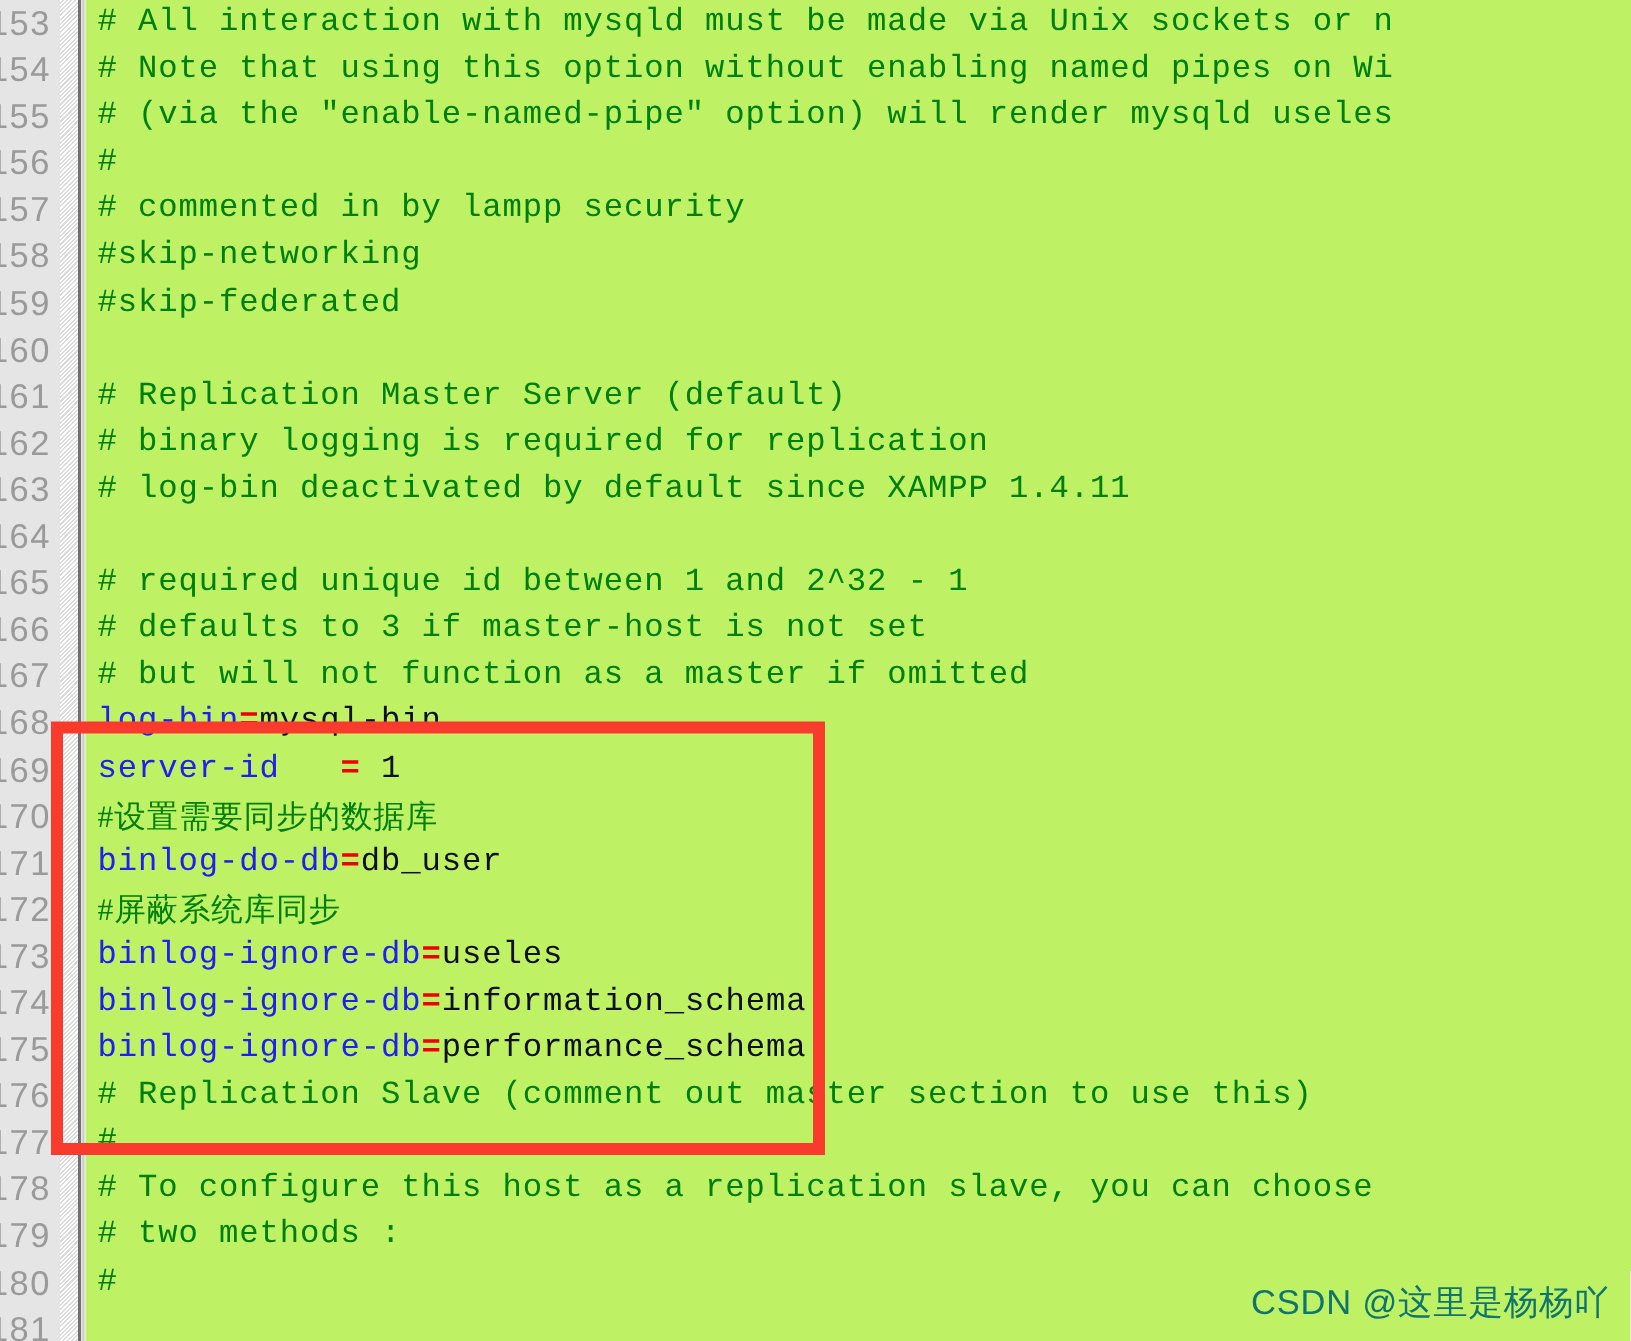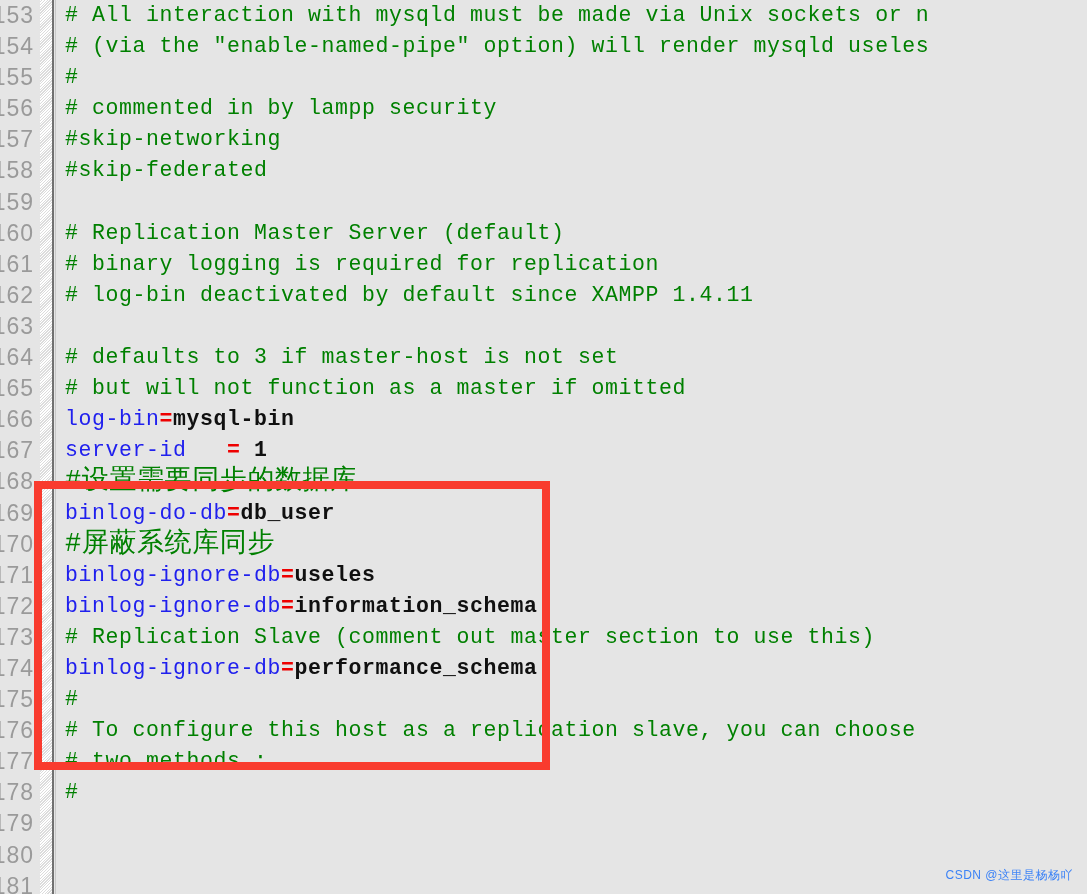--- a/index.html
+++ b/index.html
@@ -80,60 +80,60 @@
   }
 
   
   .code-area {
     position: absolute;
     top: 0;
     left: 57px;
     width: 1030px;
     height: 894px;
     overflow: hidden;
-    background: #e5e5e5;
+    background: #bef264;
     z-index: 1;
   }
   .code-line {
     height: 31.1px;
     line-height: 31.1px;
     white-space: pre;
     font-family: "Liberation Mono", "DejaVu Sans Mono", monospace;
     font-size: 21.5px;
     letter-spacing: 0.6px;
     padding-left: 8px;
   }
   .cm  { color: #008000; }                      
   .key { color: #2020ee; }  
   .eq  { color: #ee0000; font-weight: bold; }   
-  .val { color: #101010; font-weight: bold; }                      
-  .cjk { font-family: Liberation Mono, monospace;
-         font-size: 27px; }
+  .val { color: #101010; }                      
+  .cjk { font-family: Liberation Serif, serif;
+         font-size: 21px; }
 
   
   .redbox {
     position: absolute;
     left: 34px;
     top: 481px;
     width: 516px;
     height: 289px;
     border: 8px solid #f93b2e;
     background: transparent;
     z-index: 5;
     pointer-events: none;
   }
 
   
   .watermark {
     position: absolute;
     right: 14px;
     bottom: 10px;
     font-family: "Liberation Sans", "DejaVu Sans", sans-serif;
-    font-size: 12px;
-    color: #3b82f6;
+    font-size: 23px;
+    color: #0f766e;
     letter-spacing: 0.5px;
     white-space: nowrap;
     z-index: 6;
   }
 </style>
 </head>
 <body>
 
 <div id="editor">
 
@@ -171,41 +171,43 @@
           <div class="lnum">181</div>
         </div>
     </div>
     <div class="gutter-hatch"></div>
     <div class="gutter-rule"></div>
     <div class="gutter-rule2"></div>
   </div>
 
   <div class="code-area" id="code-area">
       <div class="code-line"><span class="cm"># All interaction with mysqld must be made via Unix sockets or n</span></div>
+      <div class="code-line"><span class="cm"># Note that using this option without enabling named pipes on Wi</span></div>
       <div class="code-line"><span class="cm"># (via the "enable-named-pipe" option) will render mysqld useles</span></div>
       <div class="code-line"><span class="cm">#</span></div>
       <div class="code-line"><span class="cm"># commented in by lampp security</span></div>
       <div class="code-line"><span class="cm">#skip-networking</span></div>
       <div class="code-line"><span class="cm">#skip-federated</span></div>
       <div class="code-line">&nbsp;</div>
       <div class="code-line"><span class="cm"># Replication Master Server (default)</span></div>
       <div class="code-line"><span class="cm"># binary logging is required for replication</span></div>
       <div class="code-line"><span class="cm"># log-bin deactivated by default since XAMPP 1.4.11</span></div>
       <div class="code-line">&nbsp;</div>
+      <div class="code-line"><span class="cm"># required unique id between 1 and 2^32 - 1</span></div>
       <div class="code-line"><span class="cm"># defaults to 3 if master-host is not set</span></div>
       <div class="code-line"><span class="cm"># but will not function as a master if omitted</span></div>
       <div class="code-line"><span class="key">log-bin</span><span class="eq">=</span><span class="val">mysql-bin</span></div>
       <div class="code-line"><span class="key">server-id</span><span class="val">   </span><span class="eq">=</span><span class="val"> 1</span></div>
       <div class="code-line"><span class="cm cjk">#设置需要同步的数据库</span></div>
       <div class="code-line"><span class="key">binlog-do-db</span><span class="eq">=</span><span class="val">db_user</span></div>
       <div class="code-line"><span class="cm cjk">#屏蔽系统库同步</span></div>
       <div class="code-line"><span class="key">binlog-ignore-db</span><span class="eq">=</span><span class="val">useles</span></div>
       <div class="code-line"><span class="key">binlog-ignore-db</span><span class="eq">=</span><span class="val">information_schema</span></div>
+      <div class="code-line"><span class="key">binlog-ignore-db</span><span class="eq">=</span><span class="val">performance_schema</span></div>
       <div class="code-line"><span class="cm"># Replication Slave (comment out master section to use this)</span></div>
-      <div class="code-line"><span class="key">binlog-ignore-db</span><span class="eq">=</span><span class="val">performance_schema</span></div>
       <div class="code-line"><span class="cm">#</span></div>
       <div class="code-line"><span class="cm"># To configure this host as a replication slave, you can choose</span></div>
       <div class="code-line"><span class="cm"># two methods :</span></div>
       <div class="code-line"><span class="cm">#</span></div>
     </div>
 
   <div class="redbox"></div>
 
   <div class="watermark">CSDN @这里是杨杨吖</div>
 

